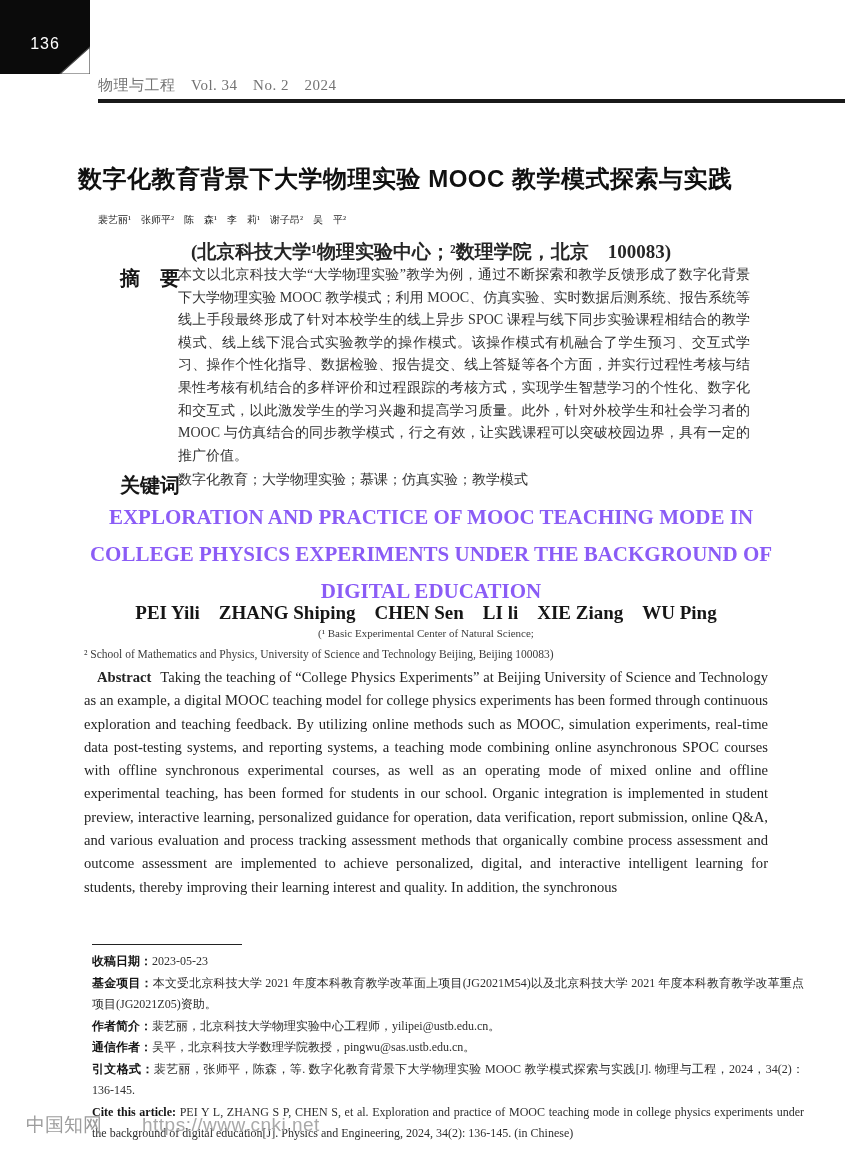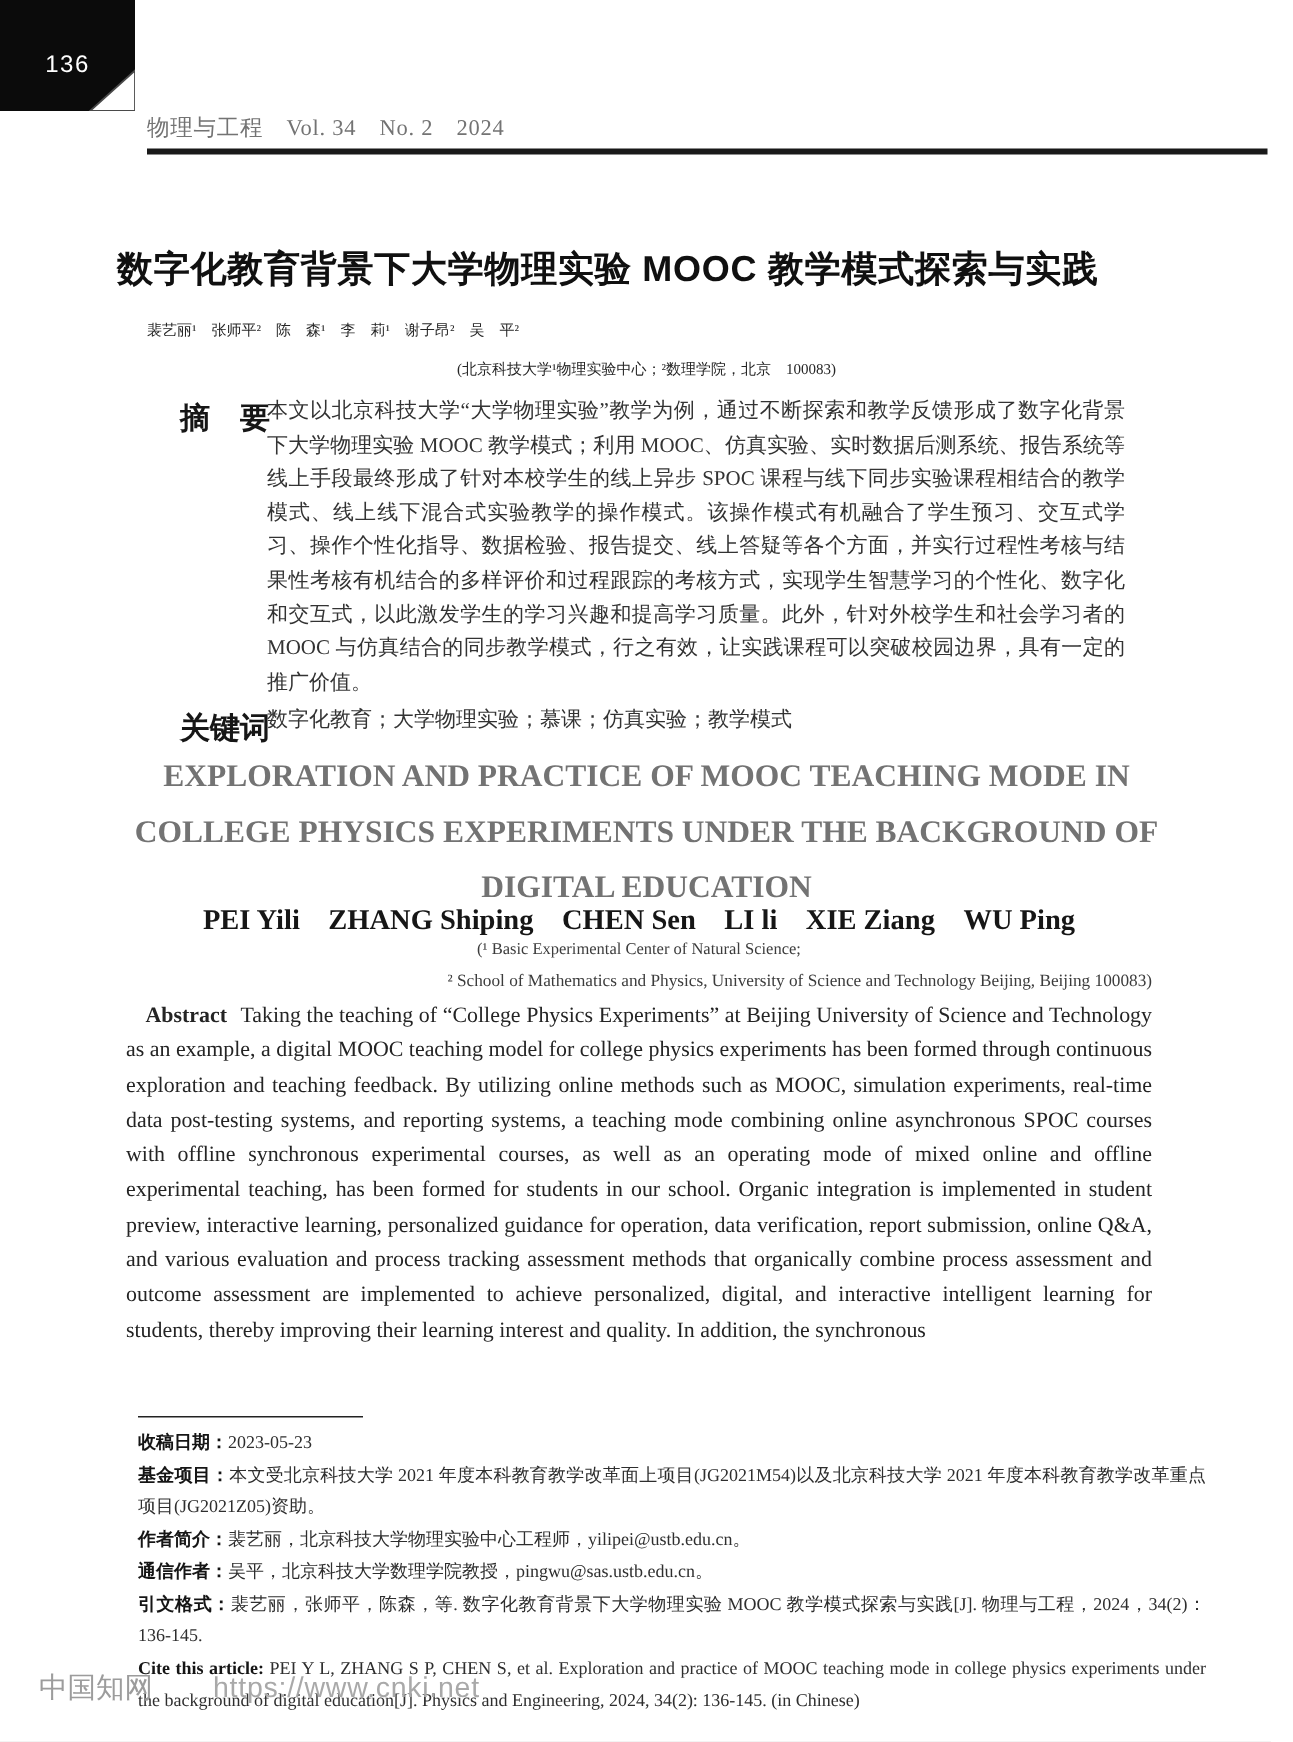--- a/index.html
+++ b/index.html
@@ -28,42 +28,42 @@
     border-top:3px solid #191919; border-bottom:1px solid #191919;
   }
 
   
   .title-zh {
     left:78px; top:163px; width:706px; text-align:left;
     font-family:"Liberation Sans", sans-serif; font-weight:bold;
     font-size:24px; color:#101010; letter-spacing:.5px;
   }
   .authors-zh { left:98px; top:213px; width:666px; text-align:left; font-size:10px; color:#262626; }
-  .affil-zh   { left:98px; top:239px; width:666px; text-align:center; font-size:10px; color:#262626; }
+  .affil-zh   { left:98px; top:239px; width:666px; text-align:center; font-size:19px; color:#262626;font-weight:bold; }
 
   
   .abs-zh { left:120px; top:264px; width:630px; display:flex; }
   .zh-label {
     width:48px; margin-right:10px; flex:none; white-space:nowrap;
     font-family:"Liberation Sans", sans-serif; font-weight:bold;
     font-size:20px; color:#161616; padding-top:1px;
   }
   .zh-body { flex:1; text-align:justify; font-size:14px; line-height:22.6px; color:#333; }
 
   .kw-row { left:120px; top:471px; width:630px; display:flex; }
   .kw-text { flex:1; font-size:14px; color:#333; }
 
   
   .title-en {
     left:70px; top:499px; width:722px; text-align:center;
-    font-weight:bold; font-size:21px; line-height:37px; color:#737373;
+    font-weight:bold; font-size:21px; line-height:37px; color:#8b5cf6;
   }
   .authors-en { left:84px; top:600px; width:684px; text-align:center; font-weight:bold; font-size:19px; color:#161616; }
   .affil-en-1 { left:84px; top:627px; width:684px; text-align:center; font-size:11px;   color:#3c3c3c; }
-  .affil-en-2 { left:84px; top:648px; width:684px; text-align:right; font-size:11.5px; color:#3c3c3c; }
+  .affil-en-2 { left:84px; top:648px; width:684px; text-align:left; font-size:11.5px; color:#3c3c3c; }
 
   
   .abs-en {
     left:84px; top:666px; width:684px; text-align:justify;
     font-size:14.6px; line-height:23.3px; color:#242424; text-indent:13px;
   }
   .abs-en .en-label { font-weight:bold; margin-right:9px; }
 
   
   .fn-rule { left:92px; top:944px; width:150px; border-top:1.4px solid #222; }

